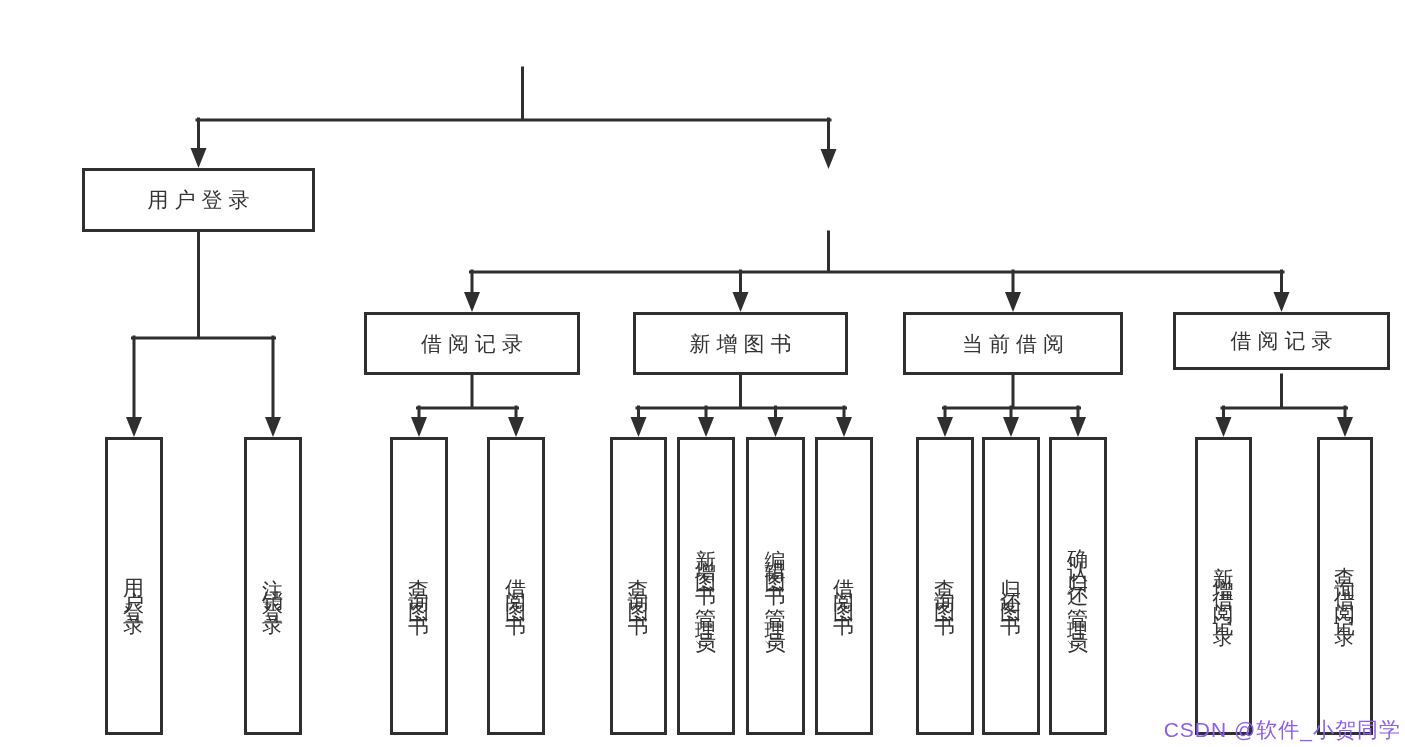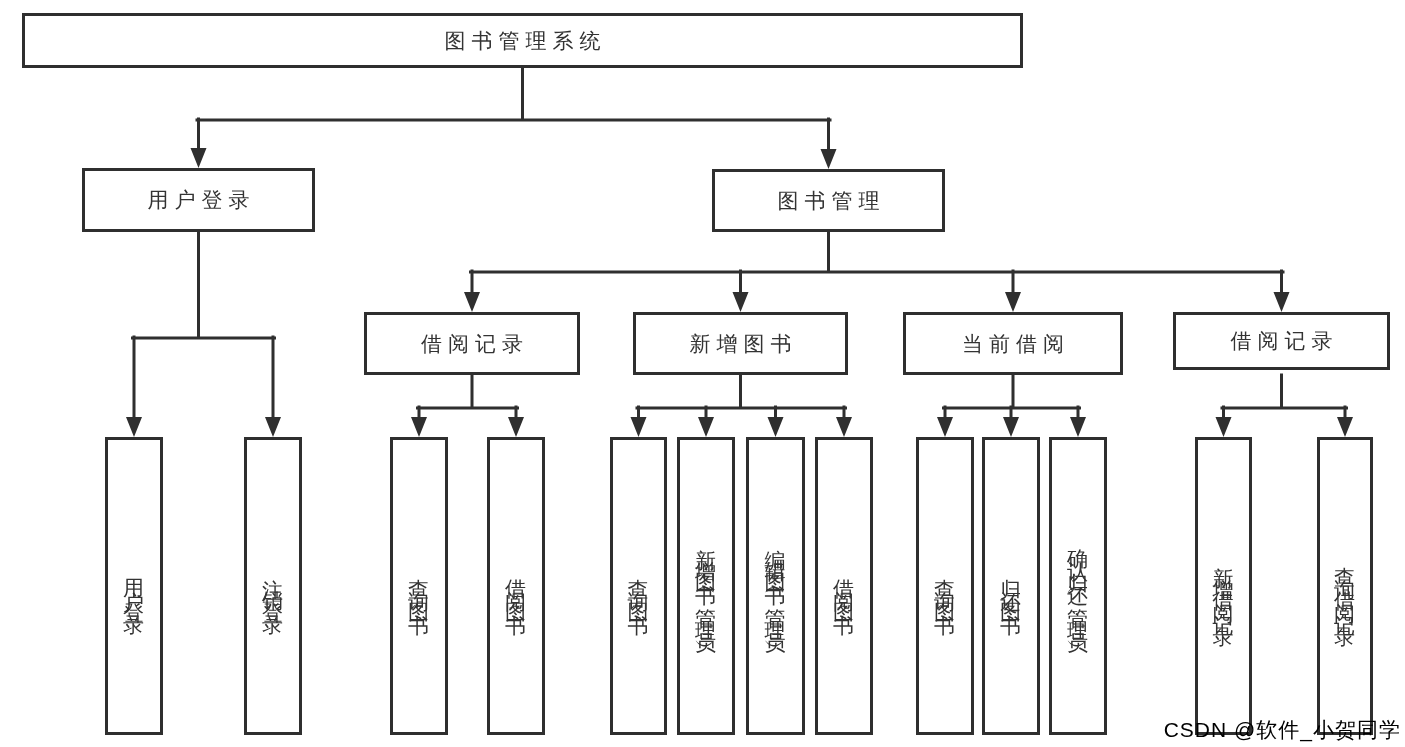--- a/index.html
+++ b/index.html
@@ -15,21 +15,21 @@
   .box .lbl{
     font-size:21px;font-weight:500;color:#333333;letter-spacing:6px;
     text-indent:6px;white-space:nowrap;
   }
   .box.v .lbl{
     writing-mode:vertical-rl;text-orientation:mixed;
     letter-spacing:12px;text-indent:0;line-height:1;white-space:normal;
   }
   .watermark{
     position:absolute;right:4px;top:716px;z-index:3;
-    font-size:21px;color:#000000;letter-spacing:1px;white-space:nowrap;
+    font-size:21px;color:#8b5cf6;letter-spacing:1px;white-space:nowrap;
   }
 </style>
 </head>
 <body>
 
 <div class="canvas">
 
   <svg class="wires" width="1405" height="747" viewBox="0 0 1405 747">
 
     <g>
@@ -61,29 +61,23 @@
       <path d="M1013 375 V408 M943.5 408 H1079.5 M945 407 V419 M1011 407 V419 M1078 407 V419" fill="none" stroke="#2f2f2f" stroke-width="3" stroke-linecap="square"></path>
       <path fill="#2f2f2f" d="M937 417 L953 417 L945 437 Z M1003 417 L1019 417 L1011 437 Z M1070 417 L1086 417 L1078 437 Z"></path>
     </g>
 
     <g>
       <path d="M1281.5 375 V408 M1222 408 H1346.5 M1223.5 407 V419 M1345 407 V419" fill="none" stroke="#2f2f2f" stroke-width="3" stroke-linecap="square"></path>
       <path fill="#2f2f2f" d="M1215.5 417 L1231.5 417 L1223.5 437 Z M1337 417 L1353 417 L1345 437 Z"></path>
     </g>
   </svg>
 
-  <div class="box" style="left:22px;top:13px;width:1001px;height:55px">
-    <span class="lbl">图书管理系统</span>
-  </div>
 
   <div class="box" style="left:82px;top:168px;width:233px;height:64px">
     <span class="lbl">用户登录</span>
-  </div>
-  <div class="box" style="left:712px;top:169px;width:233px;height:63px">
-    <span class="lbl">图书管理</span>
   </div>
 
   <div class="box" style="left:364px;top:312px;width:216px;height:63px">
     <span class="lbl">借阅记录</span>
   </div>
   <div class="box" style="left:633px;top:312px;width:215px;height:63px">
     <span class="lbl">新增图书</span>
   </div>
   <div class="box" style="left:903px;top:312px;width:220px;height:63px">
     <span class="lbl">当前借阅</span>

